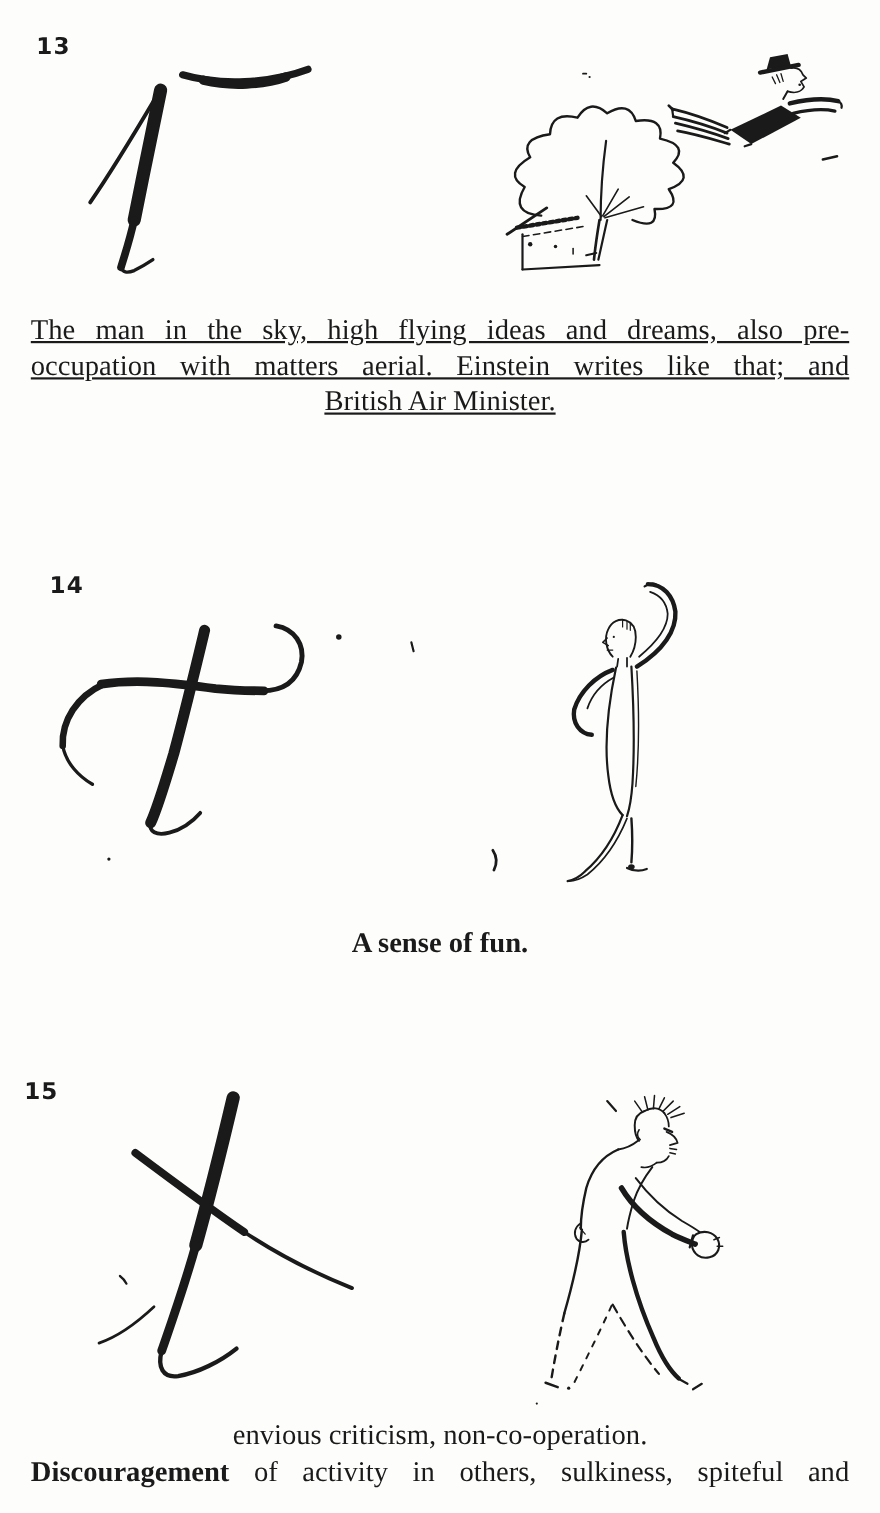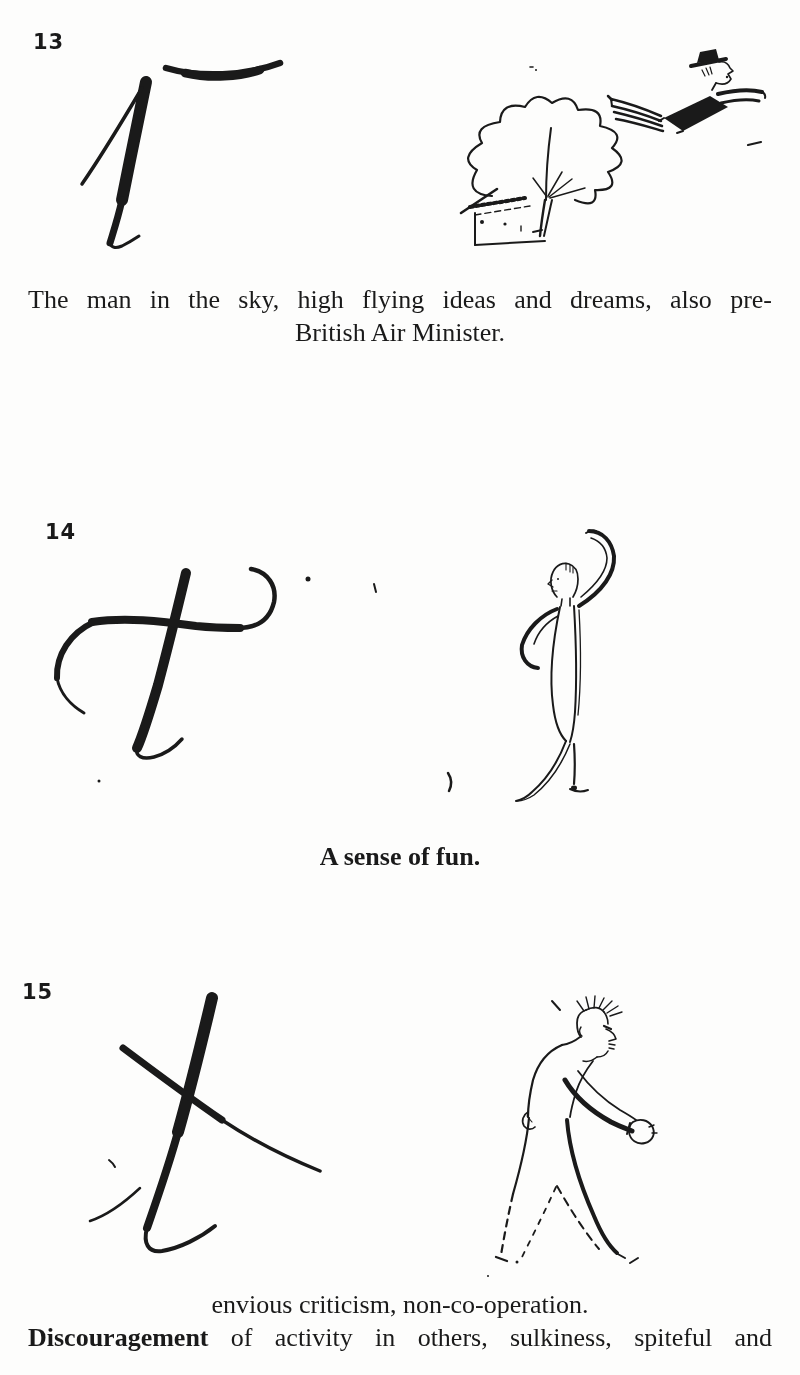--- a/index.html
+++ b/index.html
@@ -87,22 +87,23 @@
             <path d="M612,106 C630,110 646,115 661,121"></path>
             <path d="M614,112 C631,116 648,121 662,126"></path>
             <path d="M616,119 C633,122 649,127 663,131"></path>
             <path d="M608,96 L612,100"></path>
             <path d="M611,99 L612,106" stroke-width="2"></path>
           </g>
         </g>
       </g>
     </svg>
 
-    <div class="abs para" style="left:28px; top:284px; width:744px;">
+    <div class="abs para" style="left:28px; top:284px; width:744px;text-decoration:underline;">
       <div class="line j">The man in the sky, high flying ideas and dreams, also pre-</div>
+      <div class="line j">occupation with matters aerial.  Einstein writes like that; and</div>
       <div class="line c">British Air Minister.</div>
     </div>
   </section>
 
   <section>
     <div class="abs num" style="left:45px; top:520px;">14</div>
 
     <svg class="abs" style="left:45px; top:555px;" width="420" height="250" viewBox="45 555 420 250" role="img" aria-label="handwritten letter t with long sweeping curled crossbar">
       <g stroke="currentColor" fill="none" stroke-linecap="round" stroke-linejoin="round">
         <path d="M186,573 C180,598 170,640 158,685 C150,712 142,737 137,748" stroke-width="10"></path>

